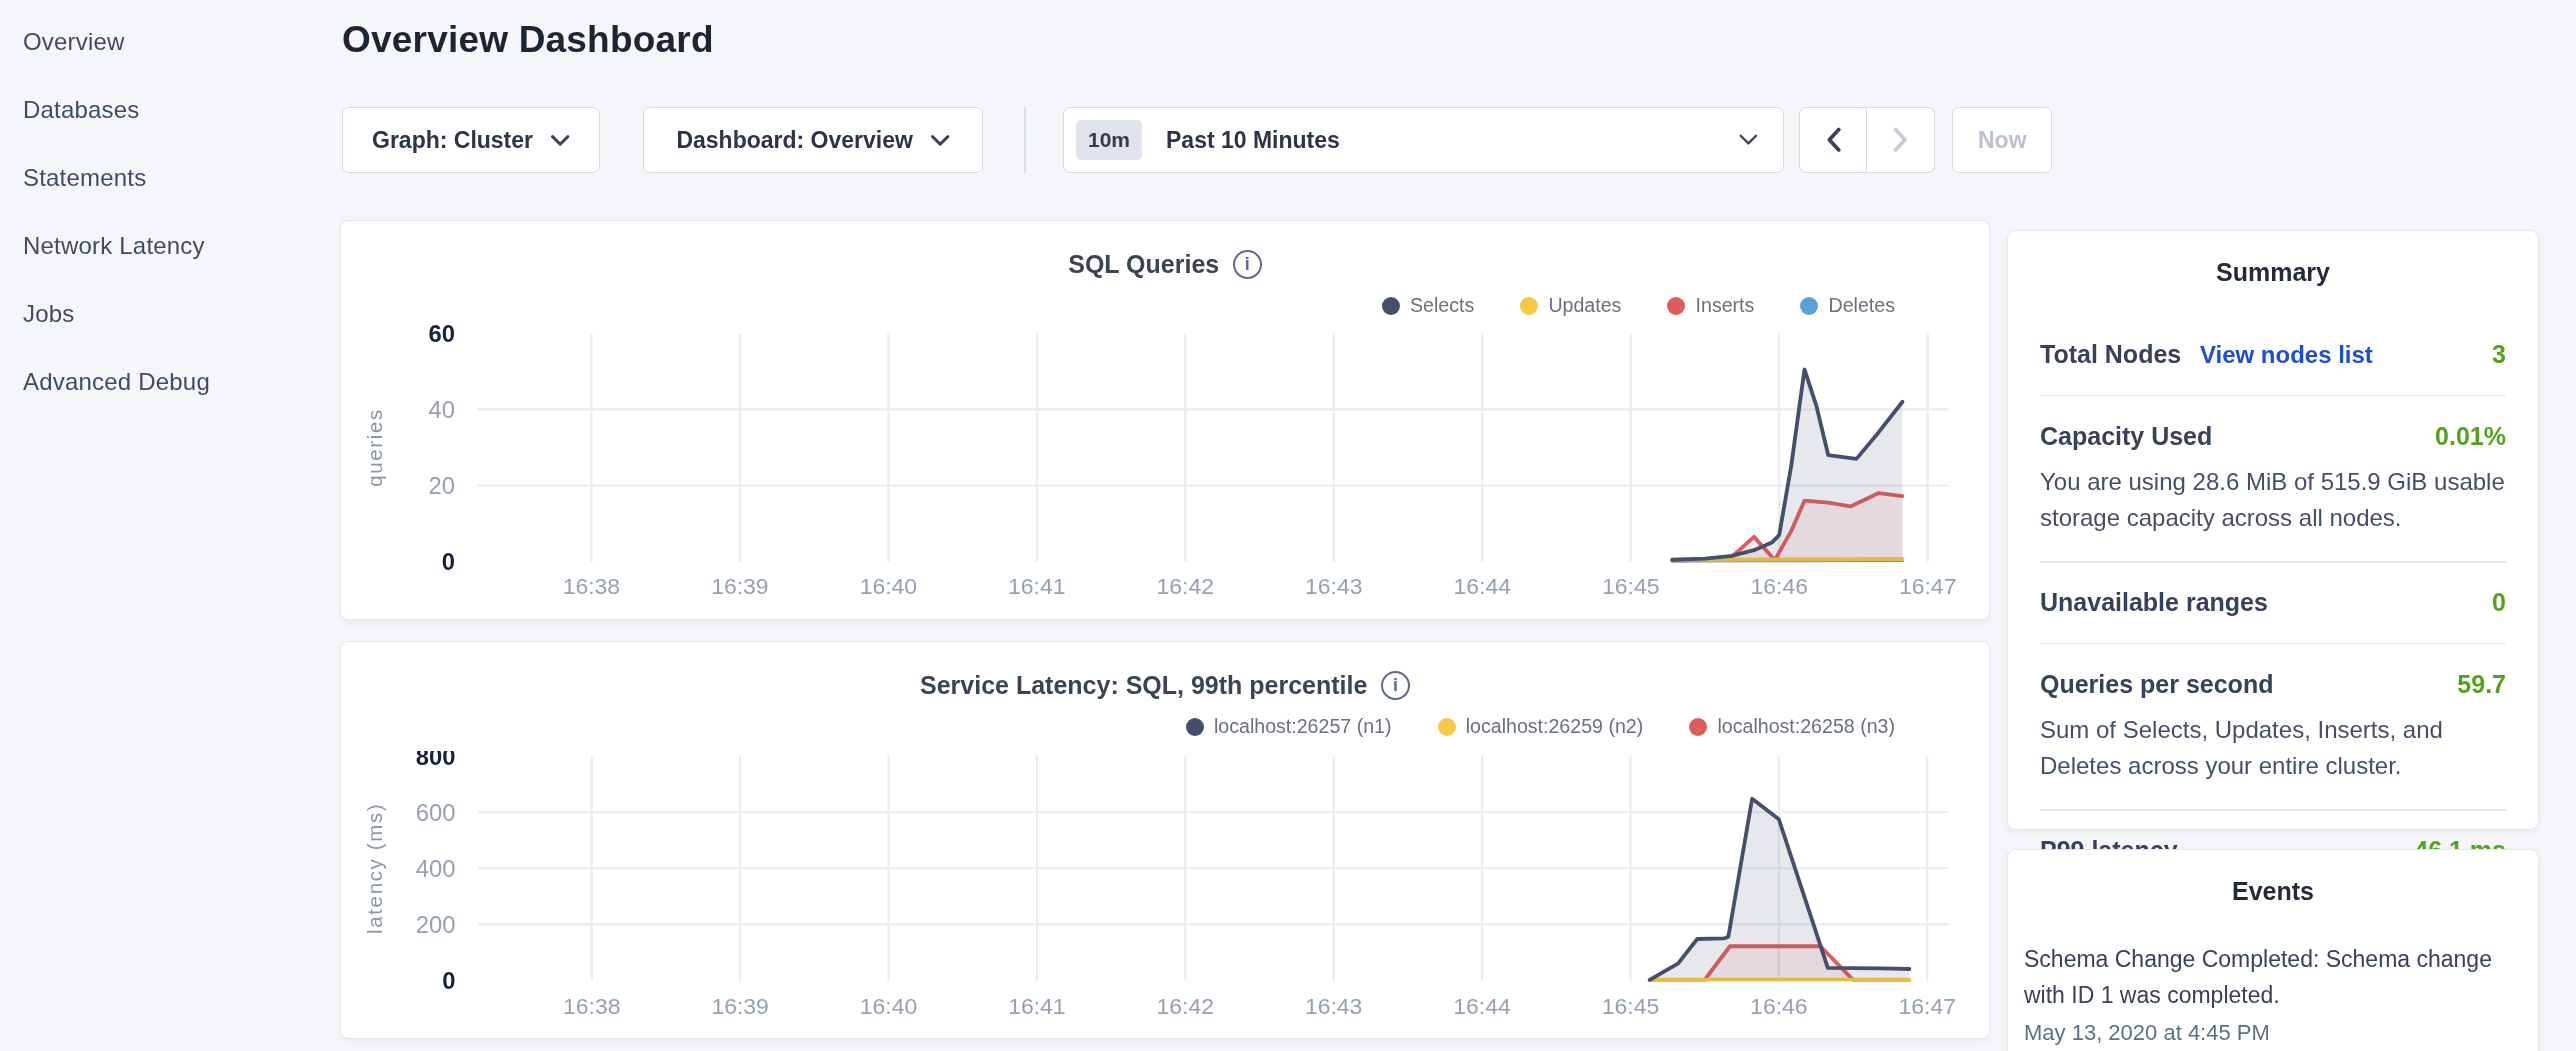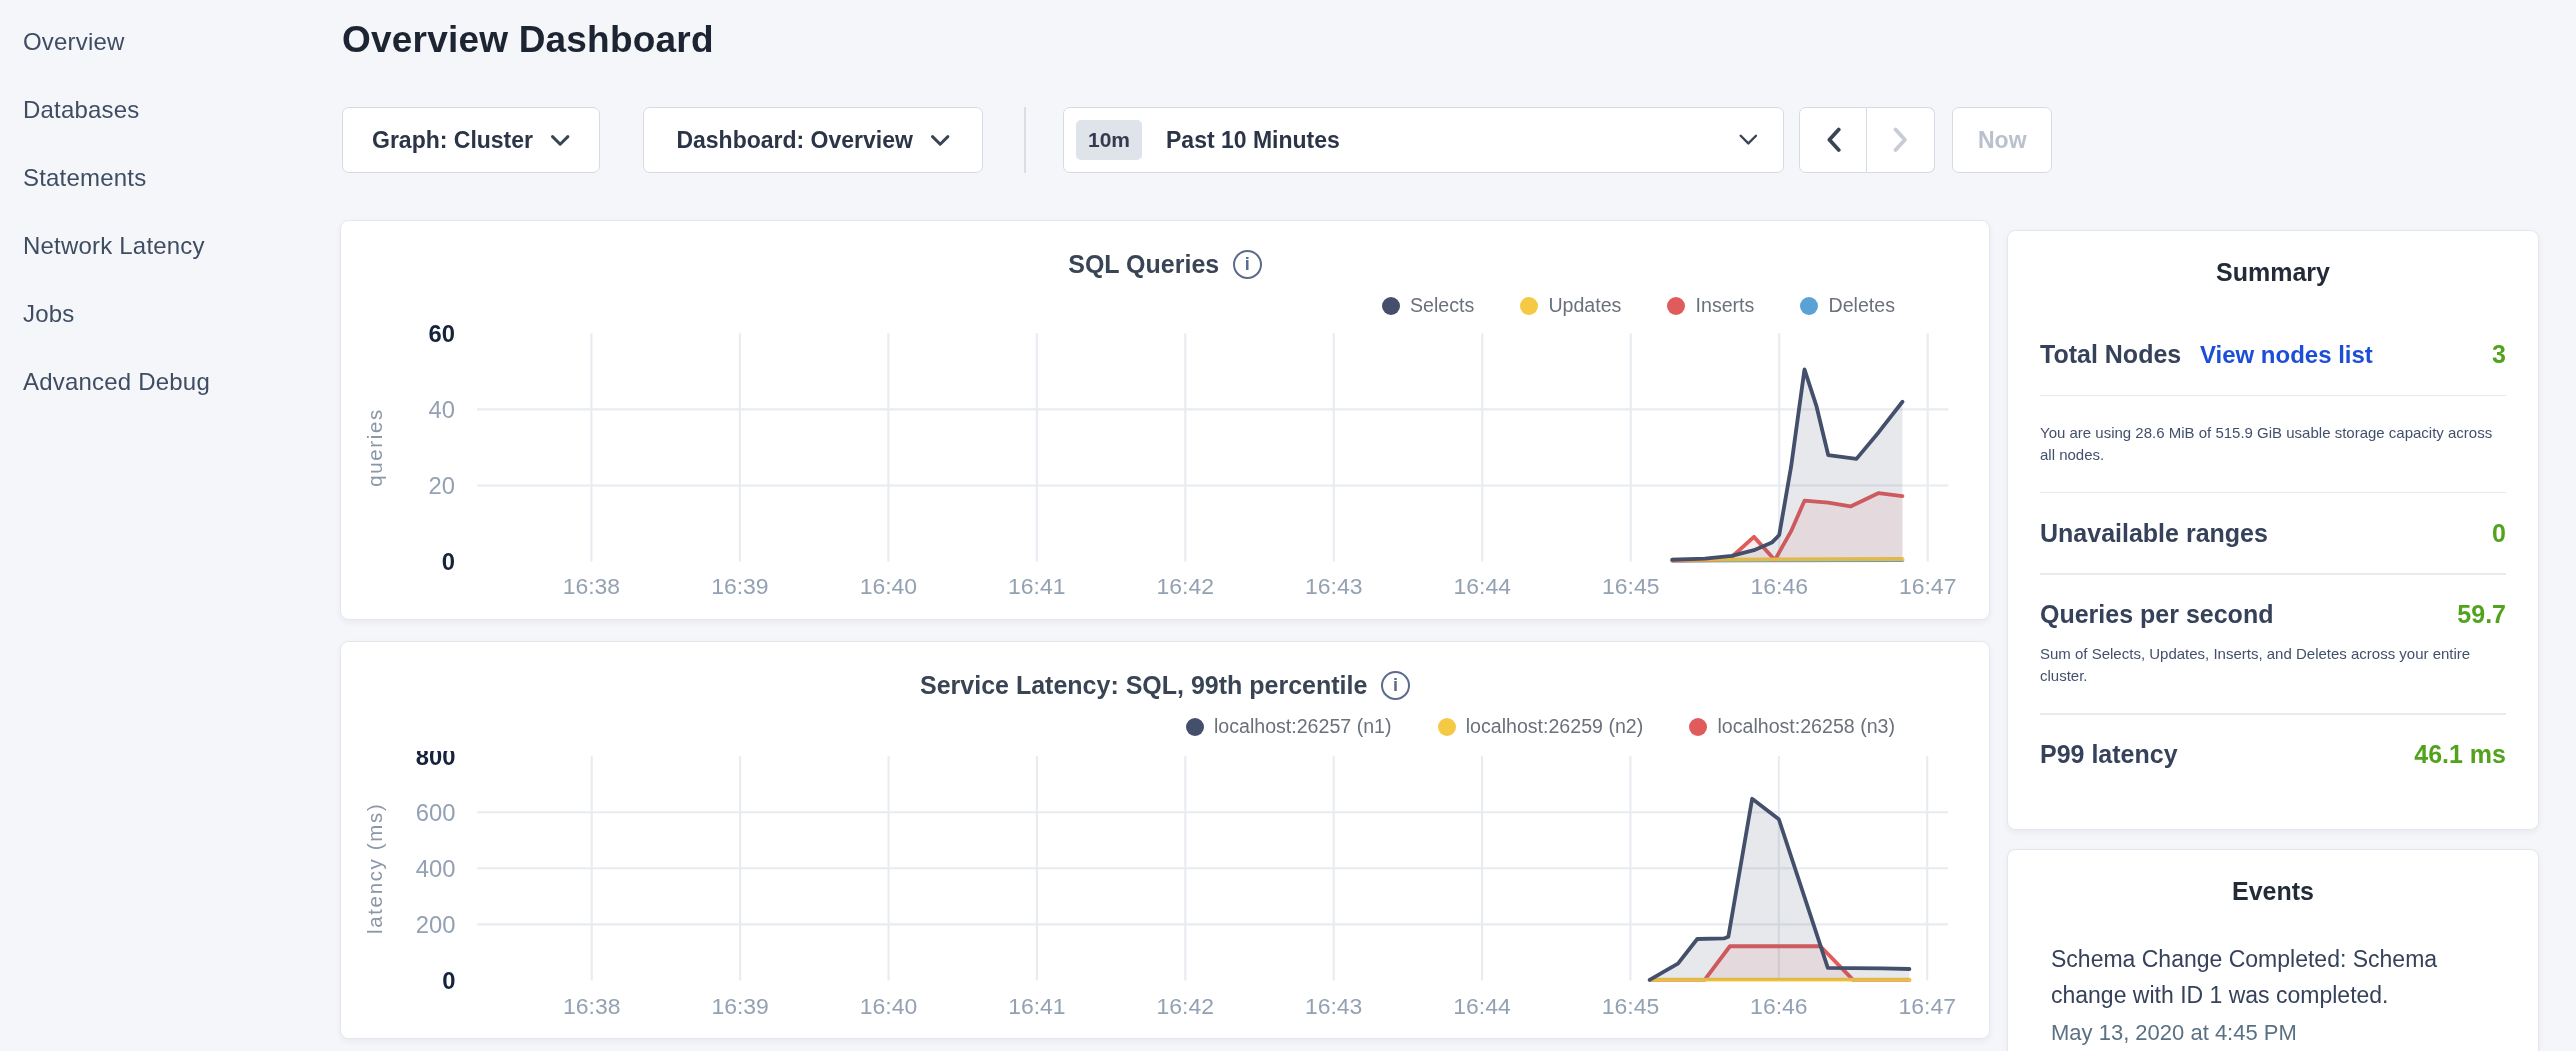--- a/index.html
+++ b/index.html
@@ -81,24 +81,24 @@
   .plot-svg.c1 { top:104px; width:1650px; height:281px; }
   .plot-svg.c2 { top:109px; width:1650px; height:289px; }
 
   
   .side-card-title { text-align:center; margin-top:27px; font-size:25px; font-weight:700; color:#242b38; }
   .summary-body { padding:0 32px; }
   .sum-row { display:flex; align-items:baseline; margin-top:0; }
   .sum-label { font-size:25px; font-weight:700; color:#36415a; }
   .sum-link { margin-left:18.7px; font-size:24px; font-weight:600; color:#1d4ed8; cursor:pointer; }
   .sum-value { margin-left:auto; font-size:25px; font-weight:700; color:#52a31c; }
-  .sum-caption { margin-top:13.6px; font-size:15px; color:#43506b; line-height:1.48; }
+  .sum-caption { margin-top:13.6px; font-size:24px; color:#43506b; line-height:1.48; }
   .sum-divider { height:1.7px; background:#e7eaef; margin:25.5px 0; }
   .mt-first { margin-top:53px; }
-  .events-body { padding:0 43px; }
+  .events-body { padding:0 16px; }
   .event-text { margin-top:36px; font-size:23px; color:#36415a; line-height:1.55; }
   .event-time { margin-top:6.8px; font-size:22px; color:#5a7184; }
 </style>
 </head>
 <body>
 
 <nav class="sidebar">
   <div class="nav-item">Overview</div>
   <div class="nav-item">Databases</div>
   <div class="nav-item">Statements</div>
@@ -265,20 +265,24 @@
 
 <aside class="card card-summary">
   <div class="side-card-title">Summary</div>
   <div class="summary-body">
     <div class="sum-row mt-first">
       <span class="sum-label">Total Nodes</span>
       <span class="sum-link">View nodes list</span>
       <span class="sum-value">3</span>
     </div>
     <div class="sum-divider"></div>
+    <div class="sum-row">
+      <span class="sum-label">Capacity Used</span>
+      <span class="sum-value">0.01%</span>
+    </div>
     <div class="sum-caption">You are using 28.6 MiB of 515.9 GiB usable storage capacity across all nodes.</div>
     <div class="sum-divider"></div>
     <div class="sum-row">
       <span class="sum-label">Unavailable ranges</span>
       <span class="sum-value">0</span>
     </div>
     <div class="sum-divider"></div>
     <div class="sum-row">
       <span class="sum-label">Queries per second</span>
       <span class="sum-value">59.7</span>

